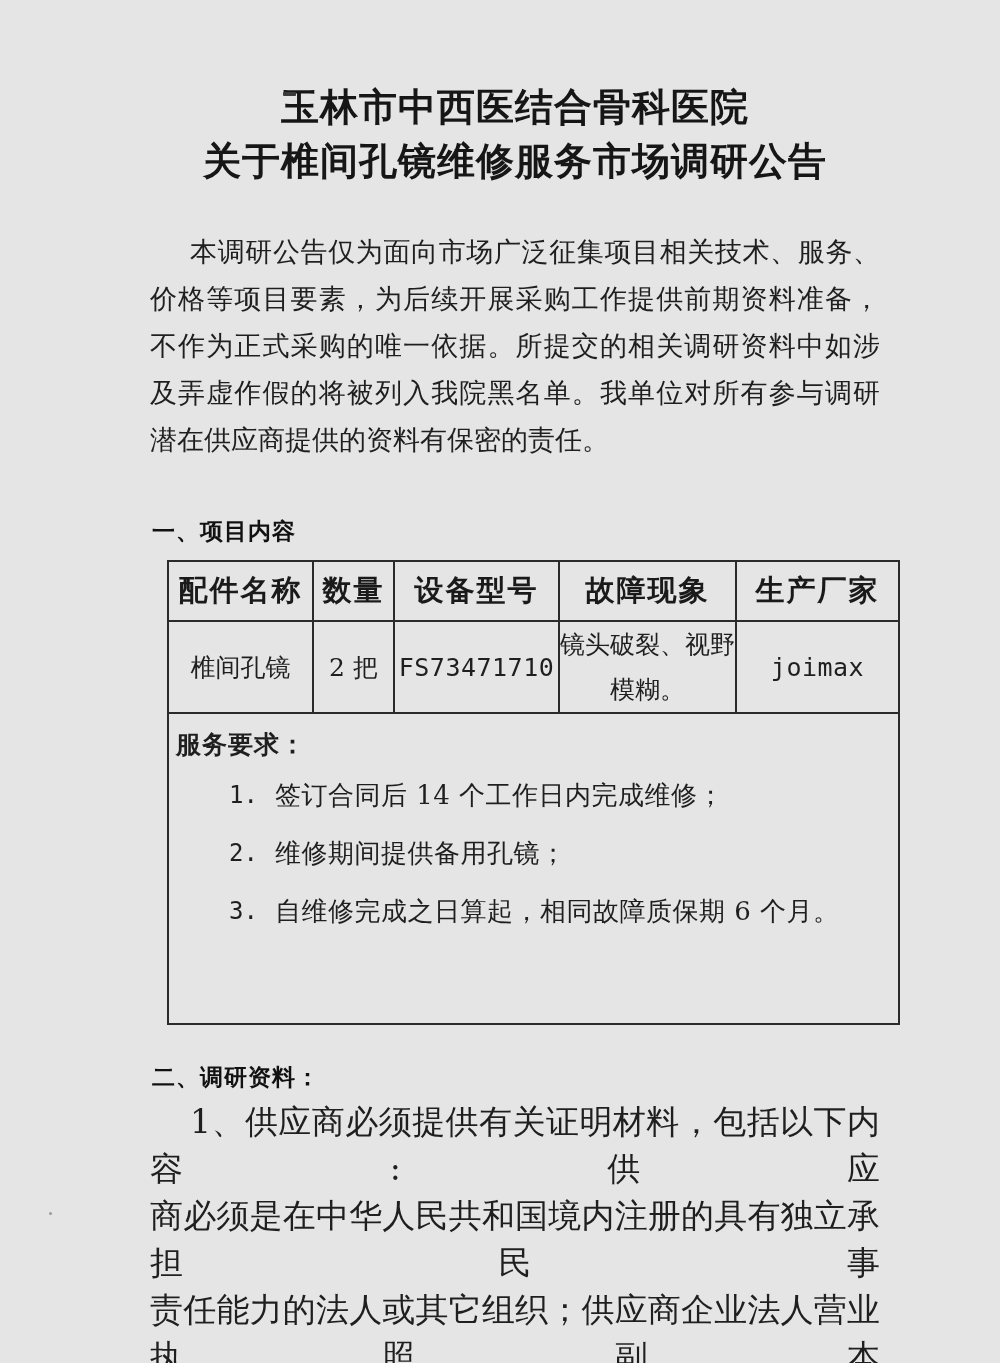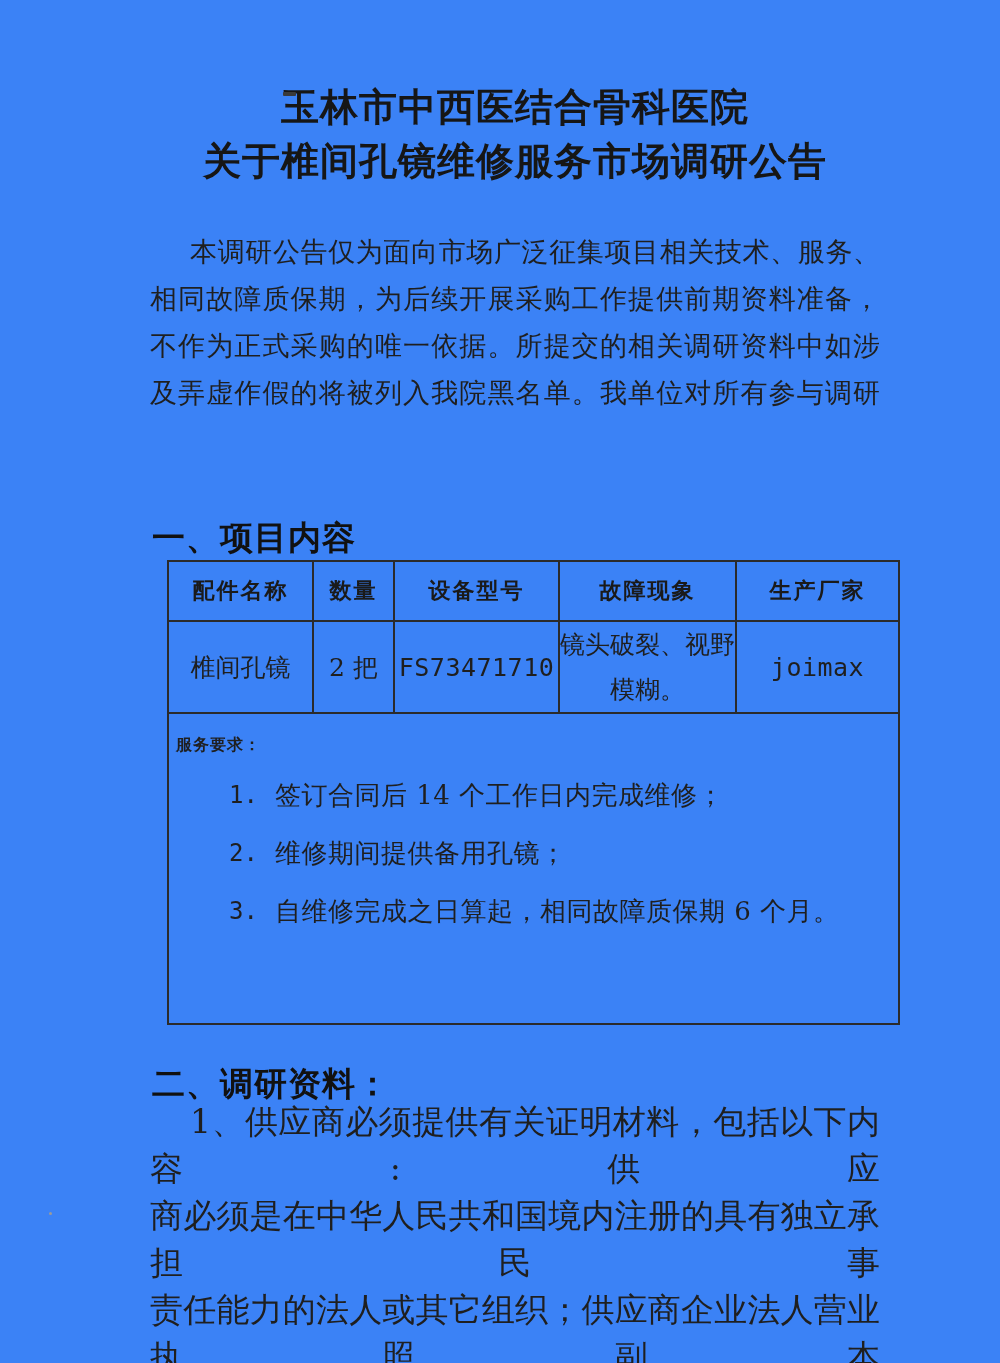--- a/index.html
+++ b/index.html
@@ -1,20 +1,20 @@
 <!DOCTYPE html>
 <html><head>
 <meta charset="utf-8">
 <style>
   html, body { margin: 0; padding: 0; background: #ffffff; }
   .page {
     position: relative;
     width: 1000px;
     height: 1363px;
-    background: #3b82f6;
+    background: #e5e5e5;
     overflow: hidden;
     font-family: "DejaVu Serif", serif;
     color: #1f1f1f;
   }
 
   
   .doc-title {
     position: absolute;
     top: 80px;
     left: 30px;
@@ -43,21 +43,21 @@
     text-align-last: justify;
   }
   .body-line.indent { text-indent: 40px; }
 
   
   .sec-heading {
     position: absolute;
     left: 152px;
     font-family: "DejaVu Sans", sans-serif;
     font-weight: bold;
-    font-size: 33px;
+    font-size: 23px;
     color: #111;
     letter-spacing: 1px;
   }
   .sec1 { top: 516px; }
   .sec2 { top: 1062px; text-align: center; }
 
   
   .parts-table {
     position: absolute;
     left: 167px;
@@ -66,21 +66,21 @@
     border-collapse: collapse;
     table-layout: fixed;
   }
   .parts-table td, .parts-table th {
     border: 2px solid #2b2b2b;
     padding: 0;
     overflow: hidden;
   }
   .header-row th {
     height: 58px;
-    font-size: 22px;
+    font-size: 29px;
     font-weight: bold;
     text-align: center;
     vertical-align: middle;
     letter-spacing: 2px;
     color: #1a1a1a;
   }
   .data-row td {
     height: 86px;
     font-size: 25px;
     text-align: center;
@@ -89,21 +89,21 @@
   .fault-cell { line-height: 45px; font-size: 25px; }
   .ascii-cell { font-family: "DejaVu Sans Mono", monospace; font-size: 24px; letter-spacing: 0.5px; border-radius: 14px; }
 
   .service-cell {
     height: 309px;
     vertical-align: top;
     text-align: left;
   }
   .service-inner { padding: 16px 10px 0 7px; }
   .service-label {
-    font-size: 16px;
+    font-size: 25px;
     font-weight: 600;
     line-height: 30px;
     letter-spacing: 1px;
   }
   .service-item {
     margin-top: 28px;
     margin-left: 53px;
     font-size: 26px;
     line-height: 30px;
     display: flex;
@@ -136,23 +136,24 @@
 
 <div class="page">
 
   <div class="doc-title">
     <div class="title-line">玉林市中西医结合骨科医院</div>
     <div class="title-line">关于椎间孔镜维修服务市场调研公告</div>
   </div>
 
   <div class="intro">
     <div class="body-line justify indent">本调研公告仅为面向市场广泛征集项目相关技术、服务、</div>
-    <div class="body-line justify">相同故障质保期，为后续开展采购工作提供前期资料准备，</div>
+    <div class="body-line justify">价格等项目要素，为后续开展采购工作提供前期资料准备，</div>
     <div class="body-line justify">不作为正式采购的唯一依据。所提交的相关调研资料中如涉</div>
     <div class="body-line justify">及弄虚作假的将被列入我院黑名单。我单位对所有参与调研</div>
+    <div class="body-line">潜在供应商提供的资料有保密的责任。</div>
   </div>
 
   <div class="sec-heading sec1">一、项目内容</div>
 
   <table class="parts-table">
     <colgroup>
       <col style="width:145px">
       <col style="width:81px">
       <col style="width:165px">
       <col style="width:177px">

